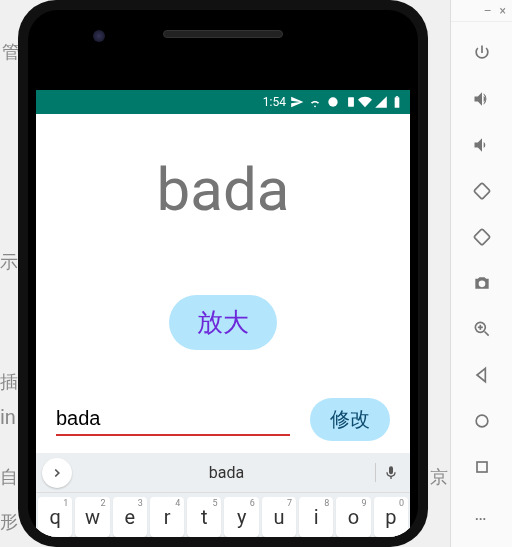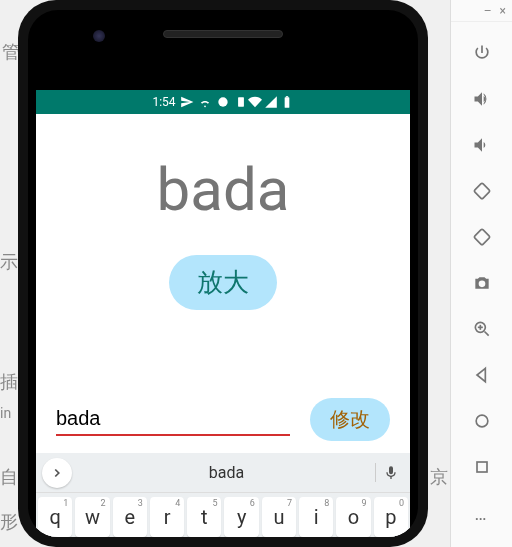--- a/index.html
+++ b/index.html
@@ -67,43 +67,43 @@
     flex-direction: column;
   }
   .statusbar {
     height: 24px;
     background: #00796b;
     color: #fff;
     display: flex;
     align-items: center;
     padding: 0 6px;
     font-size: 12px;
-    justify-content: center;
+    justify-content: flex-end;
   }
   .status-left { display: flex; gap: 4px; align-items: center; }
   .status-right { display: flex; gap: 2px; align-items: center; }
   .status-icon { width: 14px; height: 14px; display: inline-flex; align-items: center; justify-content: center; }
   .app-content {
     flex: 1;
     background: #fff;
     display: flex;
     flex-direction: column;
     align-items: center;
     position: relative;
   }
   .big-text {
     font-size: 60px;
     color: #757575;
     margin-top: 40px;
     font-weight: 400;
   }
   .zoom-btn {
-    margin-top: 30px;
+    margin-top: 70px;
     background: #b3e5fc;
-    color: #0f766e;
+    color: #6d28d9;
     border: none;
     border-radius: 30px;
     padding: 10px 28px;
     font-size: 26px;
   }
   .bottom-row {
     position: absolute;
     bottom: 0;
     left: 0;
     right: 0;
@@ -124,21 +124,21 @@
     width: 100%;
     outline: none;
     background: transparent;
   }
   .modify-btn {
     background: #b3e5fc;
     border: none;
     border-radius: 22px;
     padding: 8px 20px;
     font-size: 20px;
-    color: #a16207;
+    color: #0c4a6e;
   }
   .keyboard {
     background: #eceff1;
   }
   .suggestion-row {
     display: flex;
     align-items: center;
     height: 40px;
     border-bottom: 1px solid #ddd;
   }
@@ -235,21 +235,21 @@
   .panel-icon svg { width: 20px; height: 20px; }
   .dots { font-size: 18px; letter-spacing: 2px; color: #757575; }
 </style>
 </head>
 <body>
 
 <div class="bg-text" style="left:2px; top:40px">管</div>
 <div class="bg-text" style="right:0px; top:40px">目</div>
 <div class="bg-text" style="left:0px; top:250px">示 ›</div>
 <div class="bg-text" style="left:0px; top:370px">插</div>
-<div class="bg-text" style="left:0px; top:405px; font-size:14px">in</div>
+<div class="bg-text" style="left:0px; top:405px; font-size:20px">in</div>
 <div class="bg-text" style="right:0px; top:405px; font-size:14px">g</div>
 <div class="bg-text" style="left:0px; top:465px">自</div>
 <div class="bg-text" style="left:430px; top:465px">京</div>
 <div class="bg-text" style="right:0px; top:465px">栏</div>
 <div class="bg-text" style="left:0px; top:510px">形</div>
 
 <div class="phone">
   <div class="phone-inner">
     <div class="speaker"></div>
     <div class="camera"></div>

